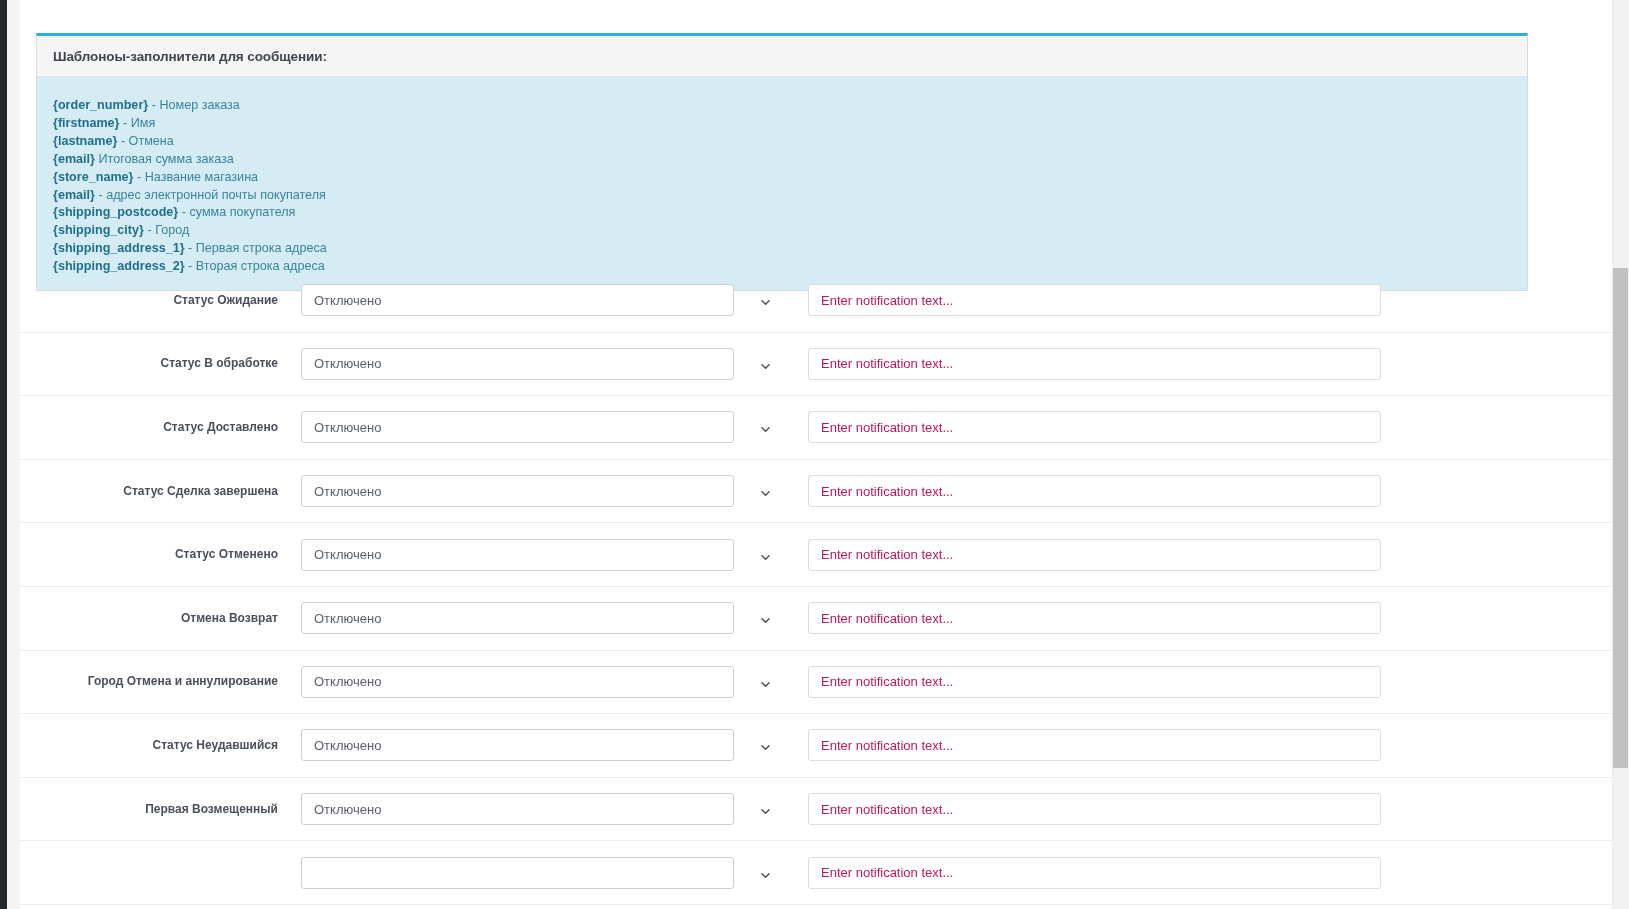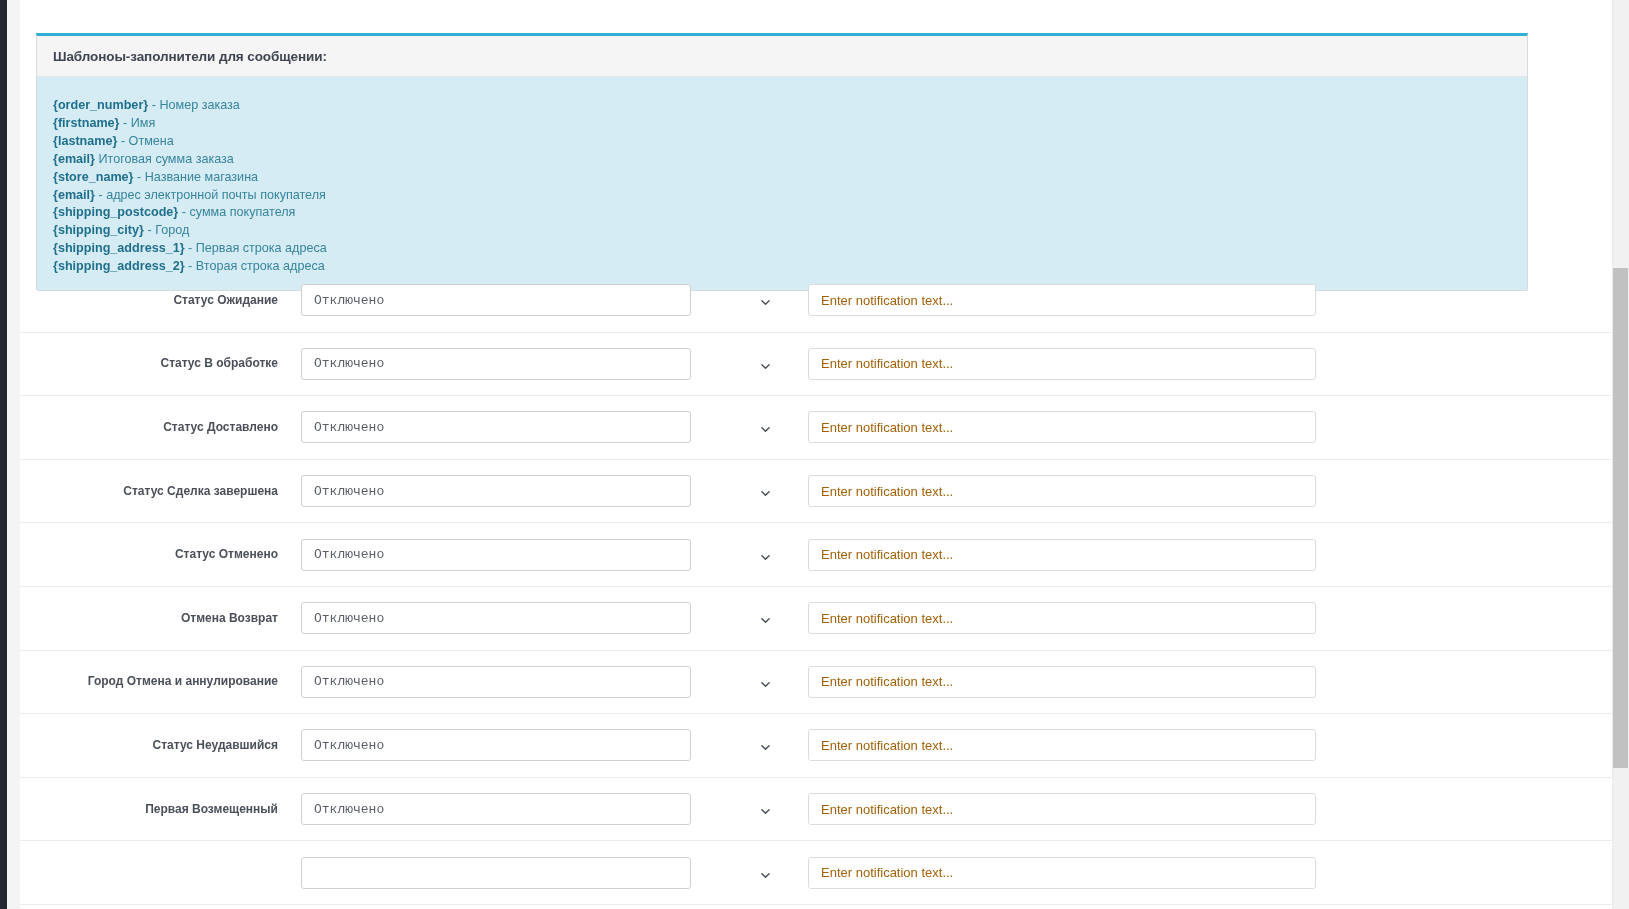--- a/index.html
+++ b/index.html
@@ -133,56 +133,56 @@
     white-space: nowrap;
   }
 
   .select-wrap {
     position: relative;
     flex: 0 0 479px;
     width: 479px;
     margin-left: 16px;
   }
   .fake-select {
-    width: 390px;
+    width: 433px;
     height: 32px;
     border: 1px solid #ccd0d4;
     border-radius: 3px;
     background: #ffffff;
     font-size: 13px;
     color: #5a5f6a;
     padding: 0 28px 0 12px;
     display: flex;
     align-items: center;
-    font-family: Liberation Mono, monospace;
+    font-family: Liberation Sans, sans-serif;
   }
   .chevron {
     position: absolute;
     right: 10px;
     top: 50%;
     margin-top: -2px;
     width: 9px;
     height: 9px;
     pointer-events: none;
   }
   .chevron svg { display: block; }
 
   .text-wrap {
     flex: 0 0 479px;
     width: 479px;
     margin-left: 28px;
   }
   .fake-input {
-    width: 508px;
+    width: 573px;
     height: 32px;
     border: 1px solid #d9dde0;
     border-radius: 3px;
     background: #ffffff;
     font-size: 13px;
-    color: #a16207;
+    color: #be185d;
     padding: 0 12px;
     display: flex;
     align-items: center;
     font-family: "Liberation Sans", "DejaVu Sans", sans-serif;
   }
 </style>
 </head>
 <body>
 
 <div id="page">

